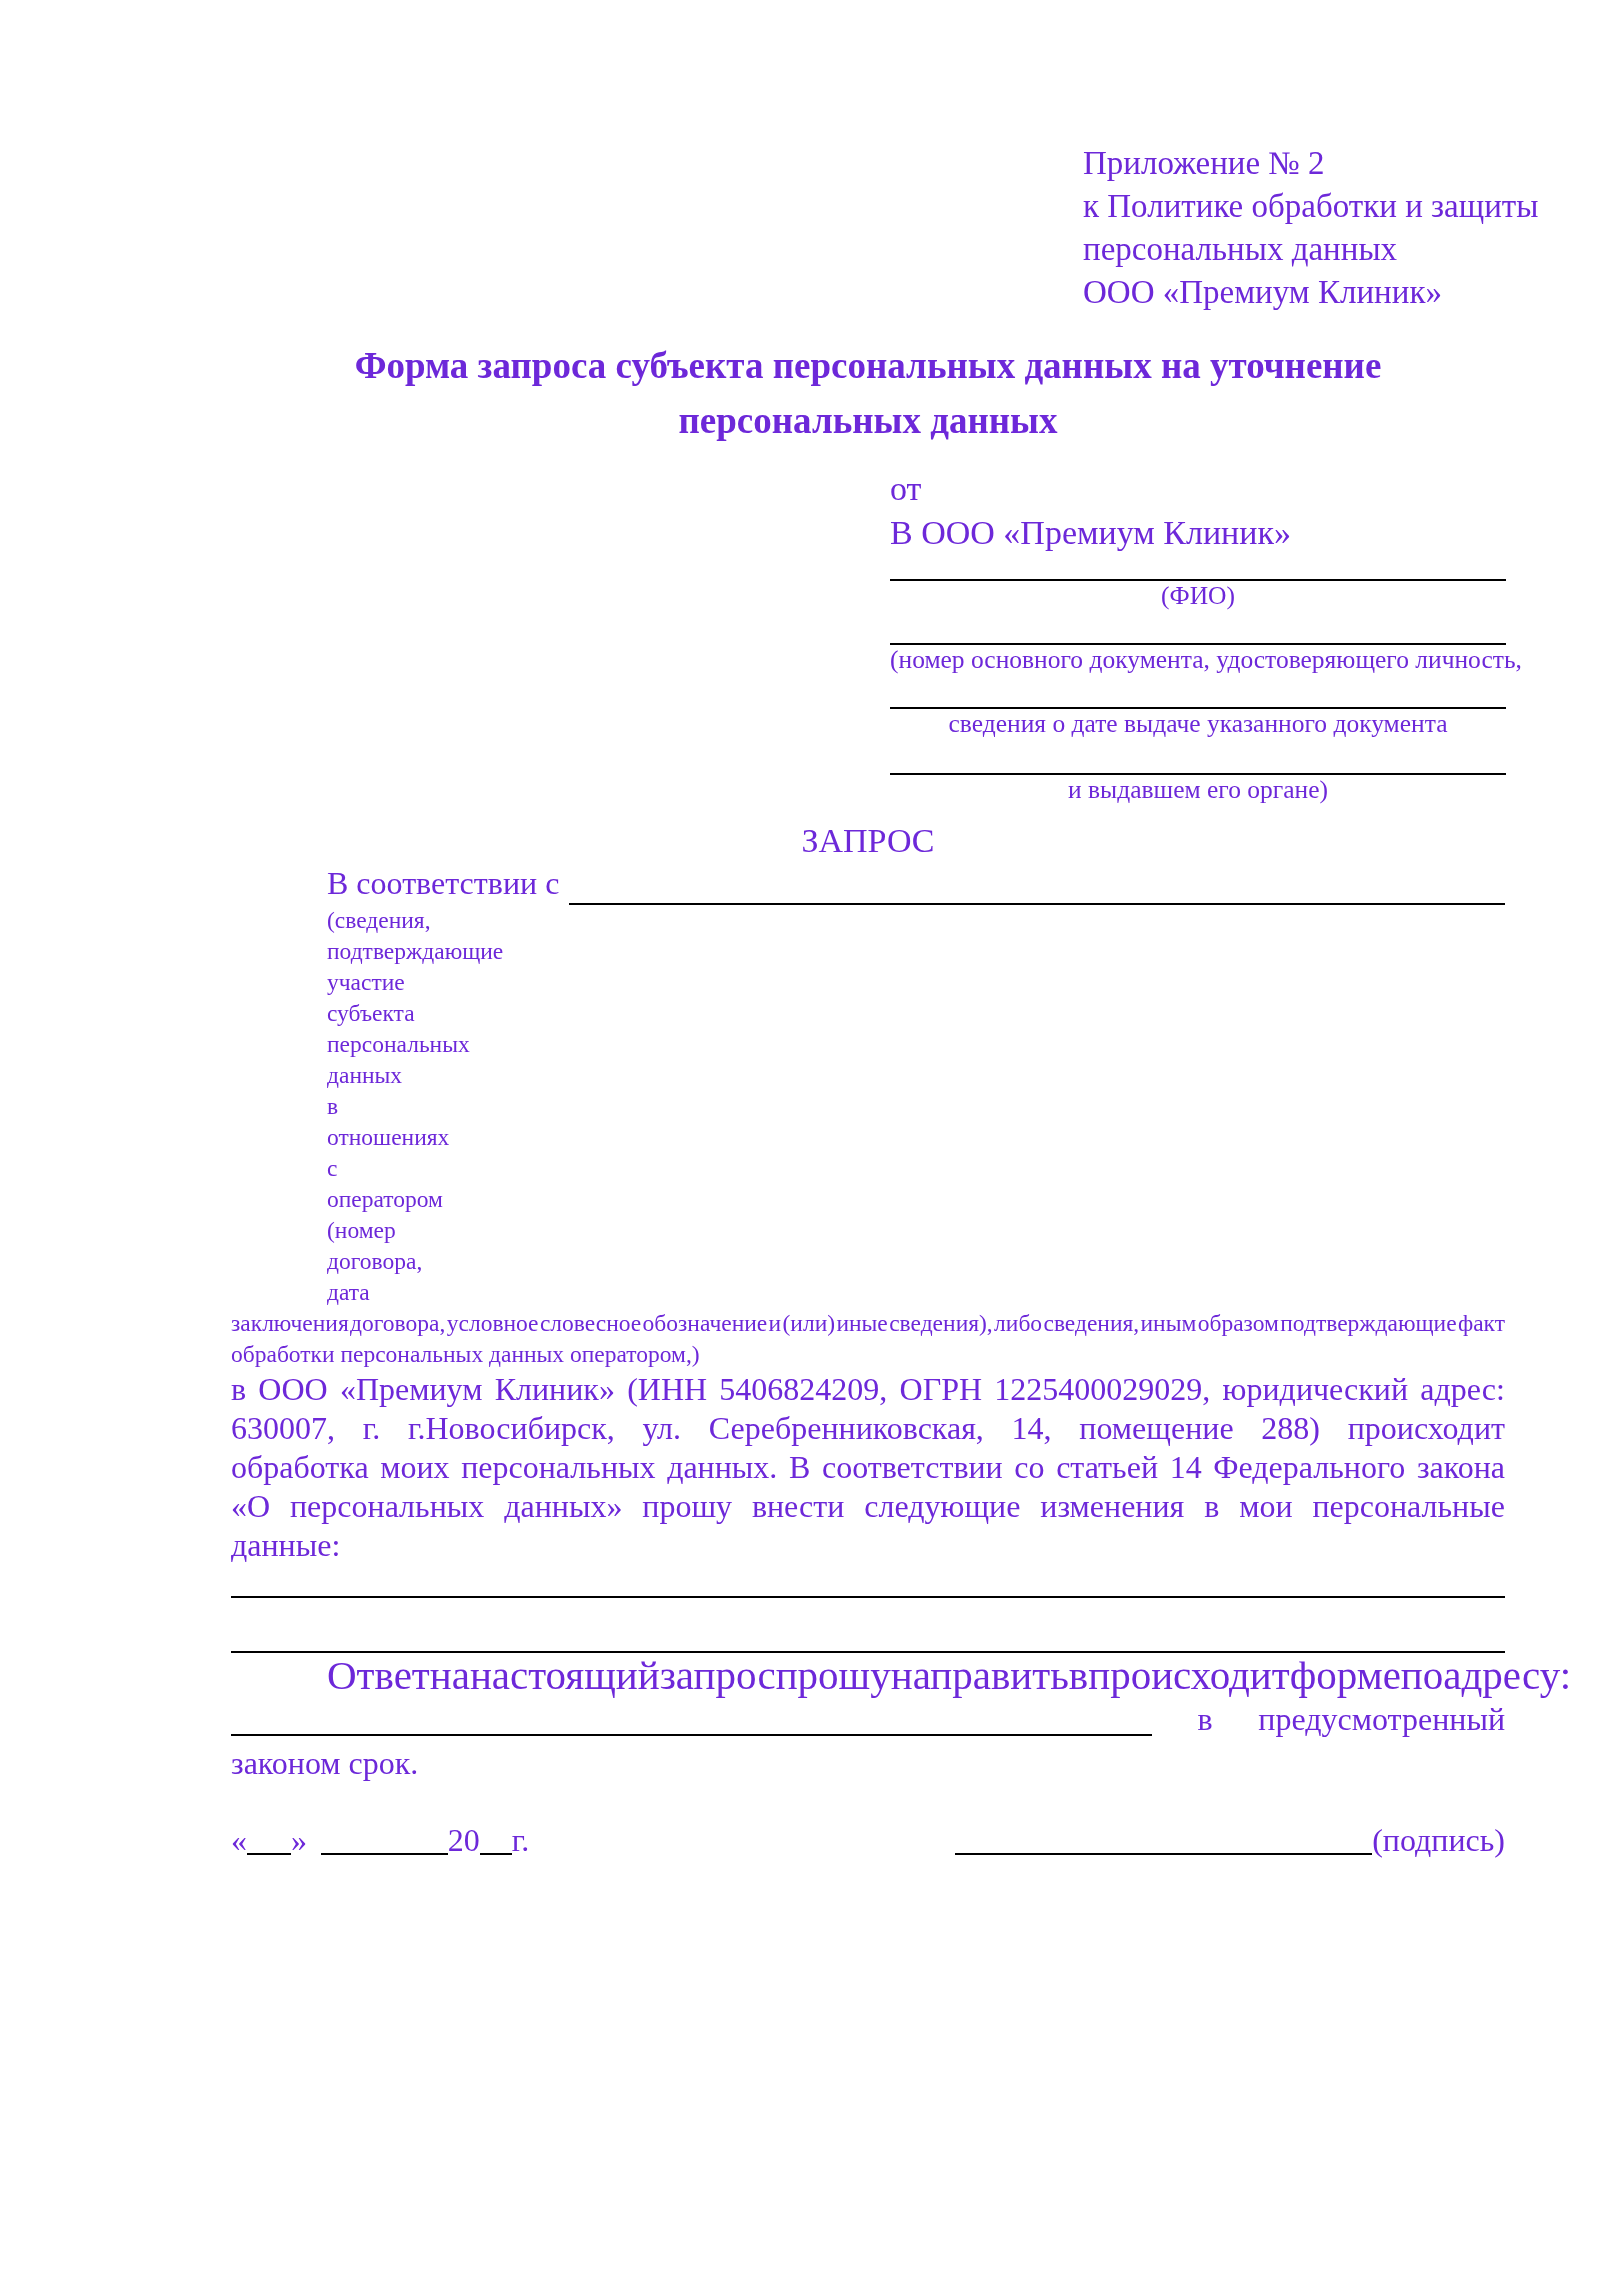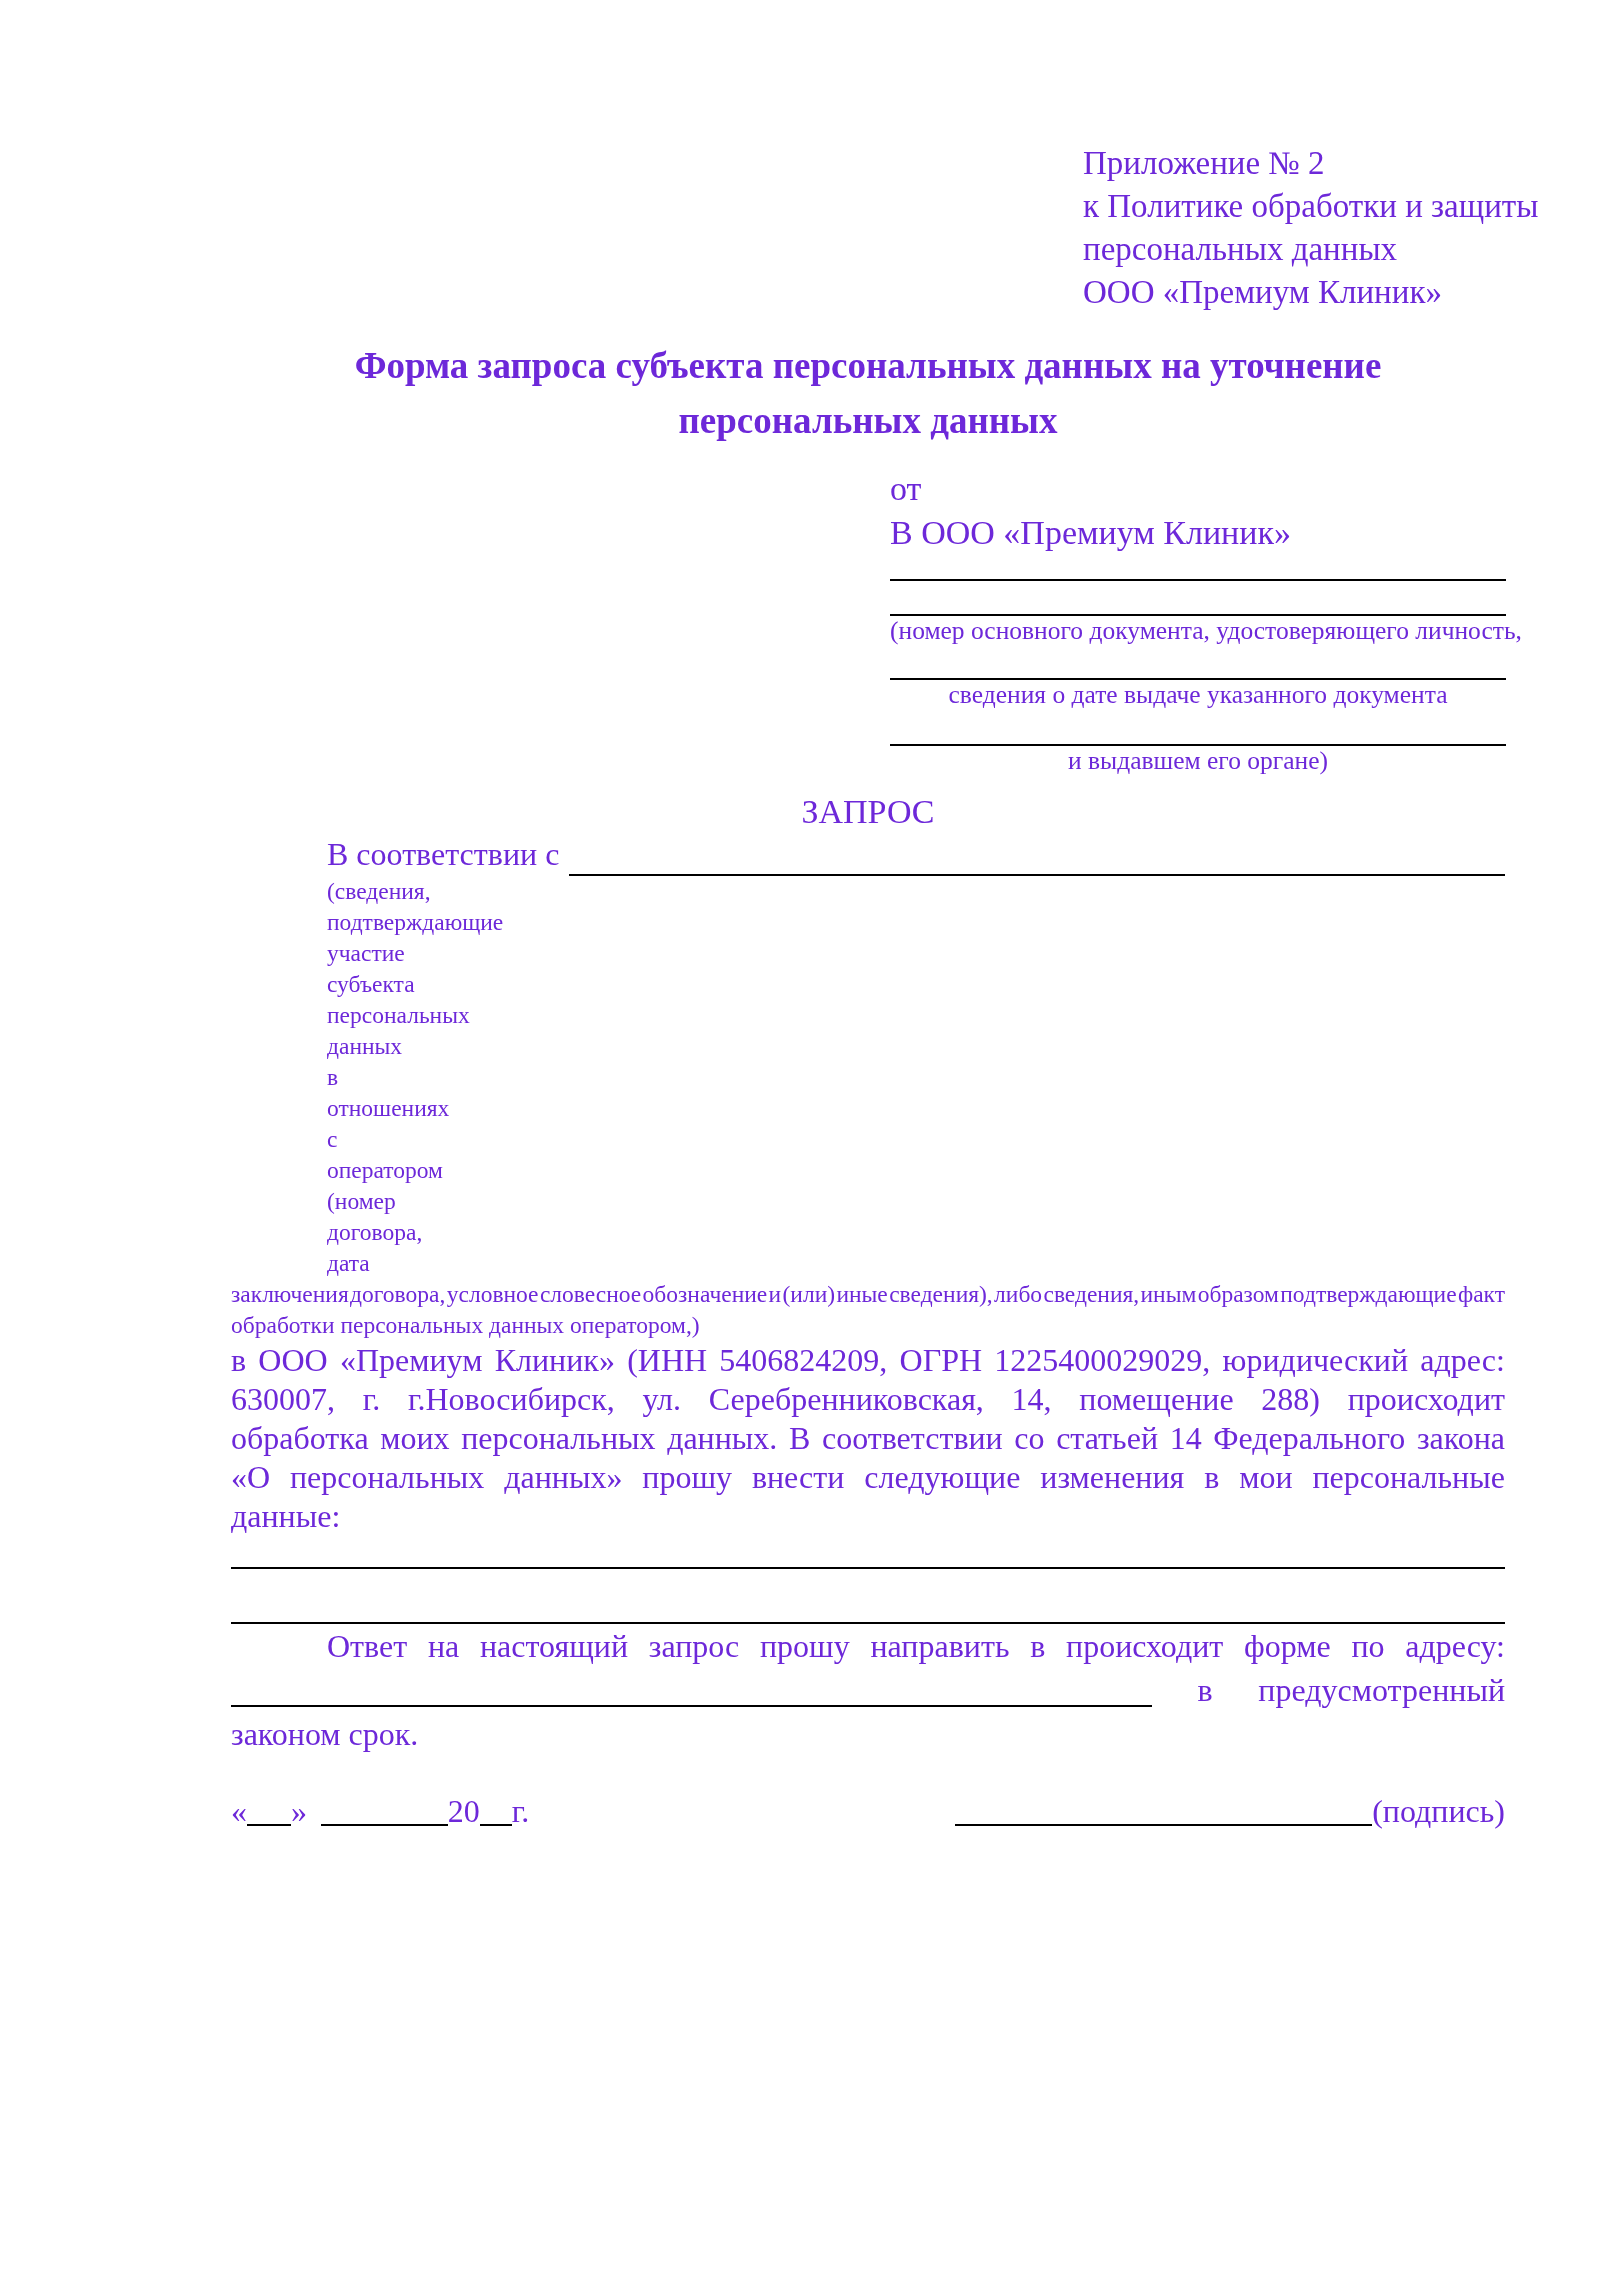--- a/index.html
+++ b/index.html
@@ -95,21 +95,21 @@
   }
 
   
   .wj { display: flex; justify-content: space-between; }
   .wj > span { white-space: nowrap; }
 
   .blank-row-1 { height: 31px; border-bottom: 2.9px solid #000; }
   .blank-row-2 { height: 53px; border-bottom: 2.9px solid #000; }
 
   .reply-line1 {
-    font-size: 32px;
+    font-size: 41px;
     line-height: 44px;
     padding-left: 96px;
   }
   .address-row {
     display: flex;
     justify-content: space-between;
     align-items: flex-end;
     font-size: 32px;
     line-height: 44px;
     height: 44px;
@@ -163,20 +163,21 @@
     <div class="doc-title">
       <div>Форма запроса субъекта персональных данных на уточнение</div>
       <div>персональных данных</div>
     </div>
 
     <div class="addressee">
       <div>от</div>
       <div>В ООО «Премиум Клиник»</div>
 
       <div class="fill-rule r1"></div>
+      <div class="field-caption">(ФИО)</div>
 
       <div class="fill-rule r2"></div>
       <div class="field-caption">(номер основного документа, удостоверяющего личность,</div>
 
       <div class="fill-rule r3"></div>
       <div class="field-caption">сведения о дате выдаче указанного документа</div>
 
       <div class="fill-rule r4"></div>
       <div class="field-caption">и выдавшем его органе)</div>
     </div>

